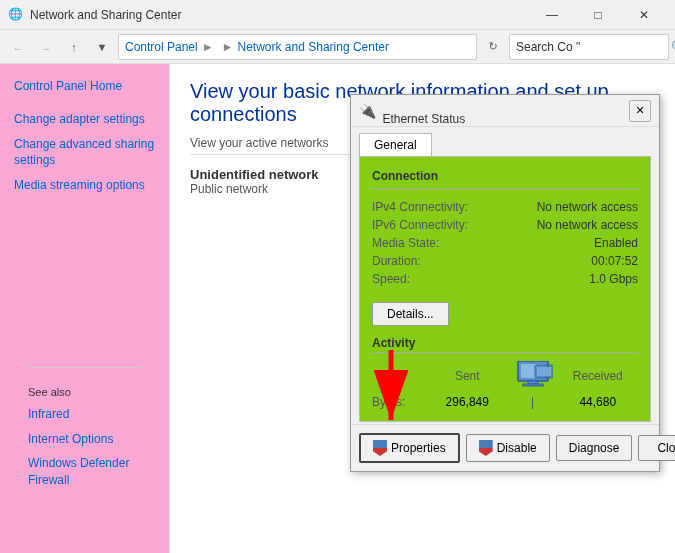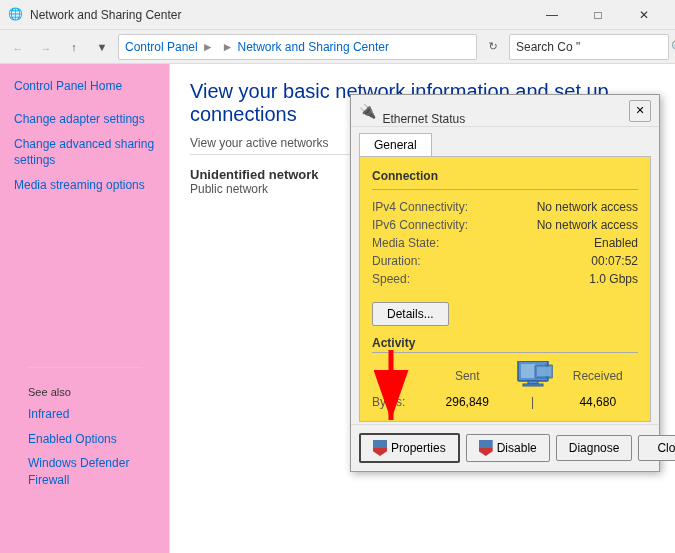--- a/index.html
+++ b/index.html
@@ -177,21 +177,21 @@
       background: white;
       border: 1px solid #bbb;
       border-bottom: none;
       margin-right: 2px;
     }
     .dialog-tab.active {
       background: white;
       z-index: 1;
     }
     .dialog-content {
-      background: #fde047;
+      background: #84cc16;
       border: 1px solid #bbb;
       margin: 0 8px;
       padding: 12px;
     }
     .section-header {
       font-size: 12px;
       color: #333;
       font-weight: bold;
       margin-bottom: 6px;
     }
@@ -296,21 +296,21 @@
     <a class="sidebar-link">Control Panel Home</a>
     <div style="height:8px;"></div>
     <a class="sidebar-link">Change adapter settings</a>
     <a class="sidebar-link">Change advanced sharing settings</a>
     <a class="sidebar-link">Media streaming options</a>
 
     <div style="position:absolute; bottom: 60px; left:0; width:170px; padding: 0 14px;">
       <div class="sidebar-divider"></div>
       <div class="sidebar-section-label">See also</div>
       <a class="sidebar-link">Infrared</a>
-      <a class="sidebar-link">Enabled Options</a>
+      <a class="sidebar-link">Internet Options</a>
       <a class="sidebar-link">Windows Defender Firewall</a>
     </div>
   </div>
 
   <div class="content-area">
     <div class="page-title">View your basic network information and set up connections</div>
     <div class="section-label">View your active networks</div>
 
     <div class="network-info">
       <div>

